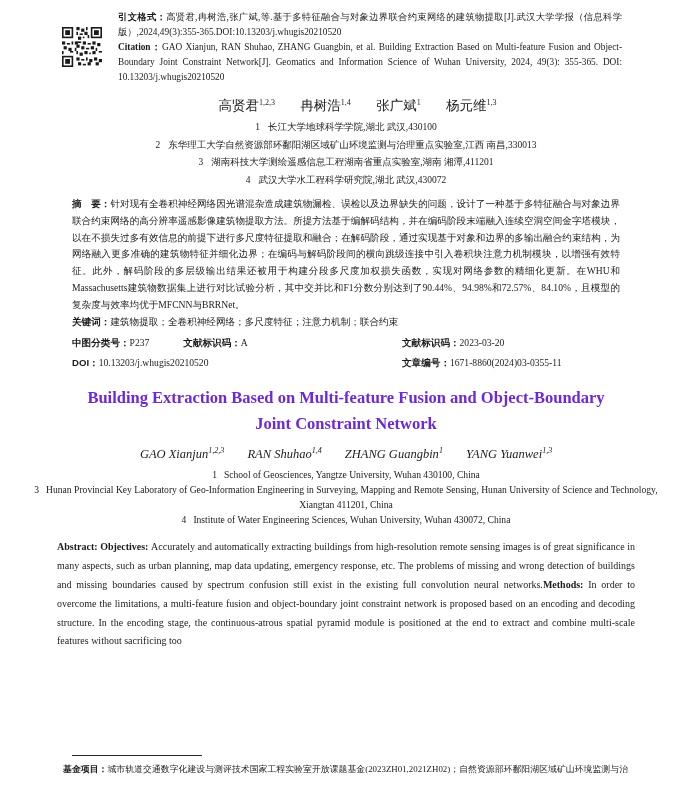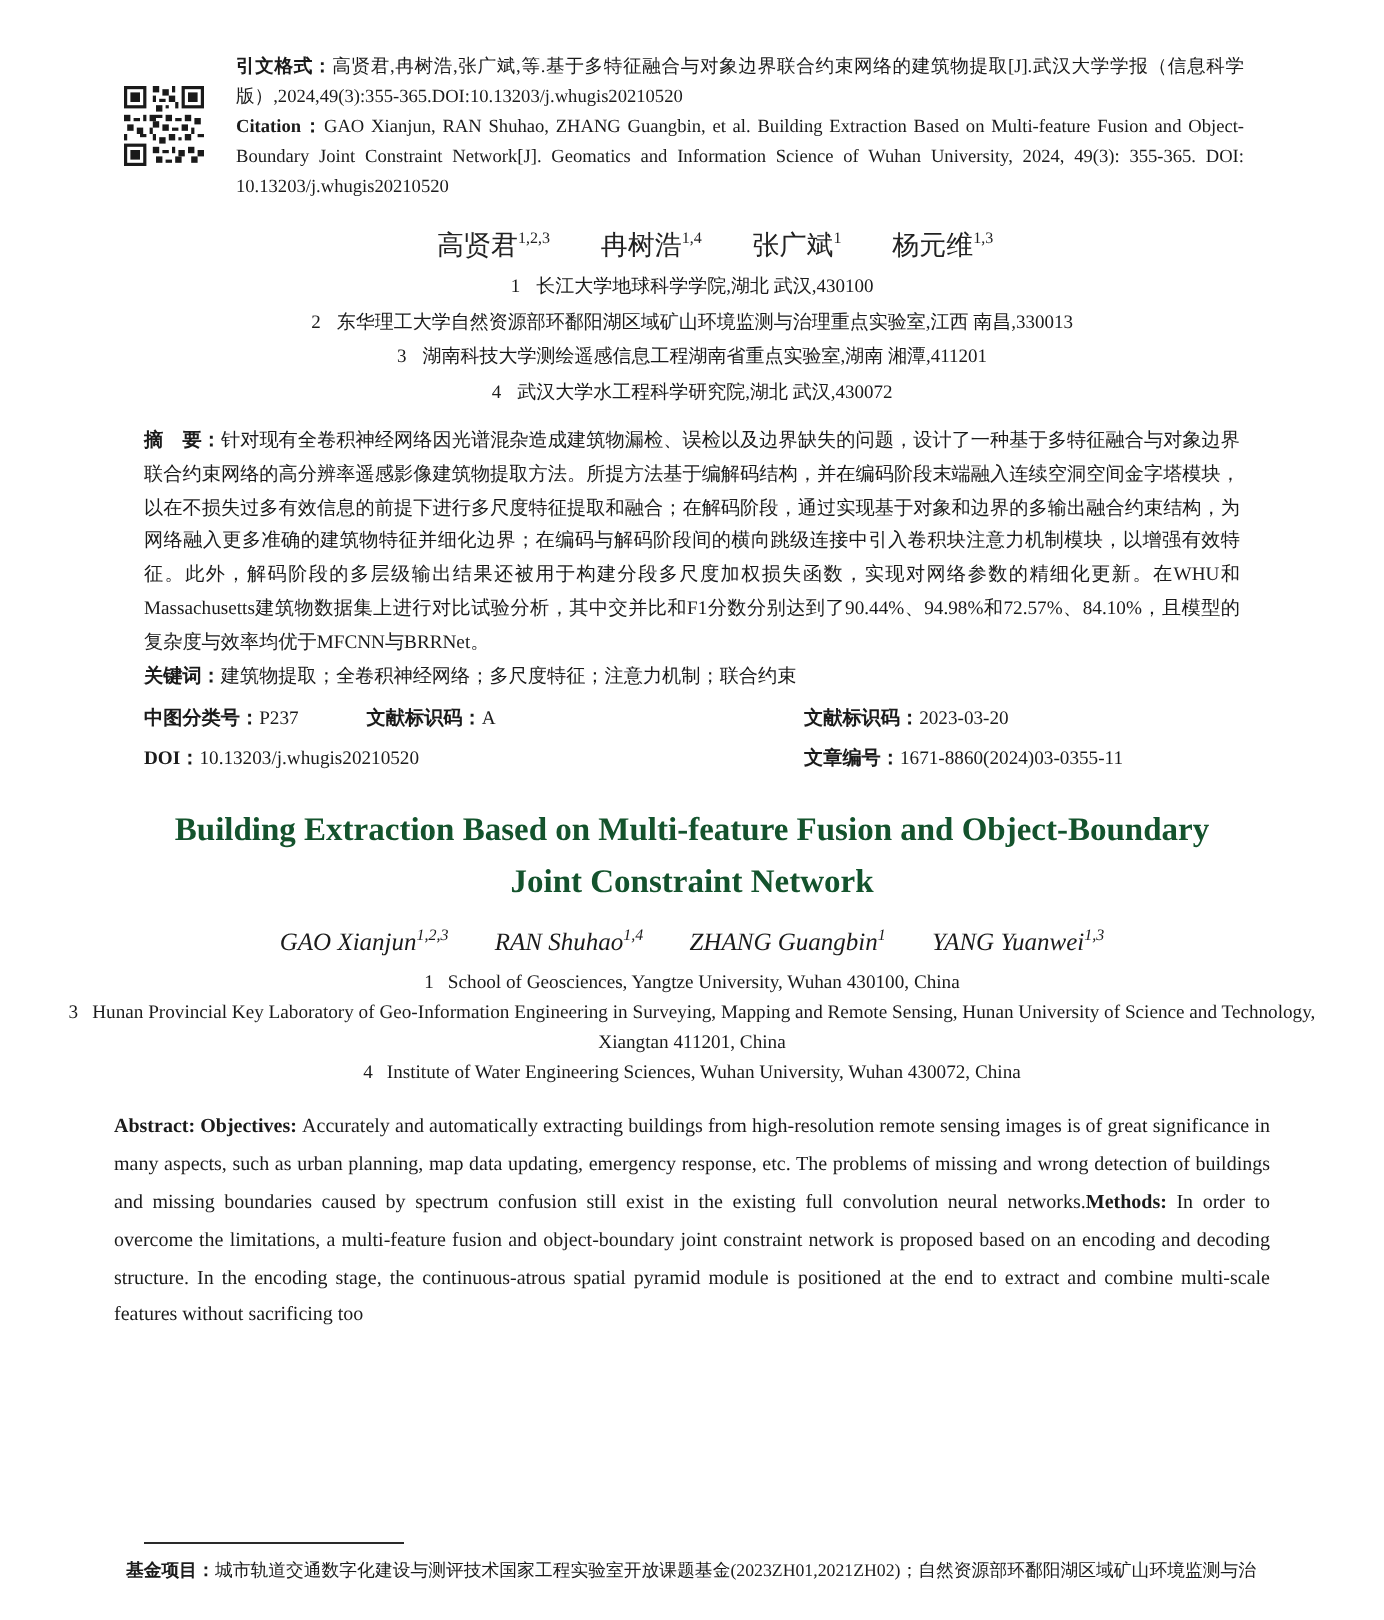--- a/index.html
+++ b/index.html
@@ -1,18 +1,18 @@
 <!DOCTYPE html>
 <html><head>
 <meta charset="utf-8">
 <style>
   * { margin:0; padding:0; box-sizing:border-box; }
   html,body { background:#ffffff; }
   .page {
-    position:relative; width:692px; height:776px; margin:16px auto;
+    position:relative; width:692px; height:776px; margin:0 auto;
     background:#ffffff; color:#1b1b1b; overflow:hidden;
     font-family:"Liberation Serif","DejaVu Serif",serif;
   }
   
   .citation-wrap { display:flex; align-items:flex-start; padding:10px 70px 0 62px; }
   .qr { width:40px; height:40px; flex:0 0 auto; margin-top:17px; }
   .citation-text { flex:1; margin-left:16px; font-size:9.3px; line-height:15px; text-align:justify; }
   .citation-text .run-b, .lbl { font-weight:bold; }
   
   .title-cn { margin-top:15px; text-align:center; font-family:"Liberation Sans","DejaVu Sans",sans-serif;
@@ -27,23 +27,23 @@
   
   .abstract-cn { margin:7px 72px 0; font-size:9.6px; line-height:16.8px; text-align:justify; }
   .keywords { margin:0 72px; font-size:9.6px; line-height:16.8px; }
   .run-b { font-weight:bold; font-family:"Liberation Sans","DejaVu Sans",sans-serif; }
   .run-b.latin { font-family:"Liberation Serif",serif; }
   
   .meta { margin:3px 72px 0; font-size:9.6px; line-height:20px; }
   .meta-row { display:flex; }
   .meta-left { flex:0 0 330px; display:flex; }
   .meta-item { white-space:nowrap; margin-right:34px; }
-  .meta-item .lbl { font-family:Liberation Serif, serif; }
+  .meta-item .lbl { font-family:Liberation Sans, sans-serif; }
   
-  .title-en { margin-top:12px; text-align:center; font-weight:bold; font-size:16.5px; line-height:26px; color:#14532d; }
+  .title-en { margin-top:12px; text-align:center; font-weight:bold; font-size:16.5px; line-height:26px; color:#6d28d9; }
   
   .authors-en { margin-top:10px; text-align:center; font-style:italic; font-size:12.5px; }
   .authors-en .author { margin:0 10px; white-space:nowrap; }
   
   .affils-en { margin-top:5px; text-align:center; font-size:9.6px; line-height:15px; padding:0 34px; }
   .affils-en .num { margin-right:7px; }
   
   .abstract-en { margin:11px 57px 0; font-size:10px; line-height:18.8px; text-align:justify; }
   .abstract-en .run-b { font-family:"Liberation Serif",serif; }
   

